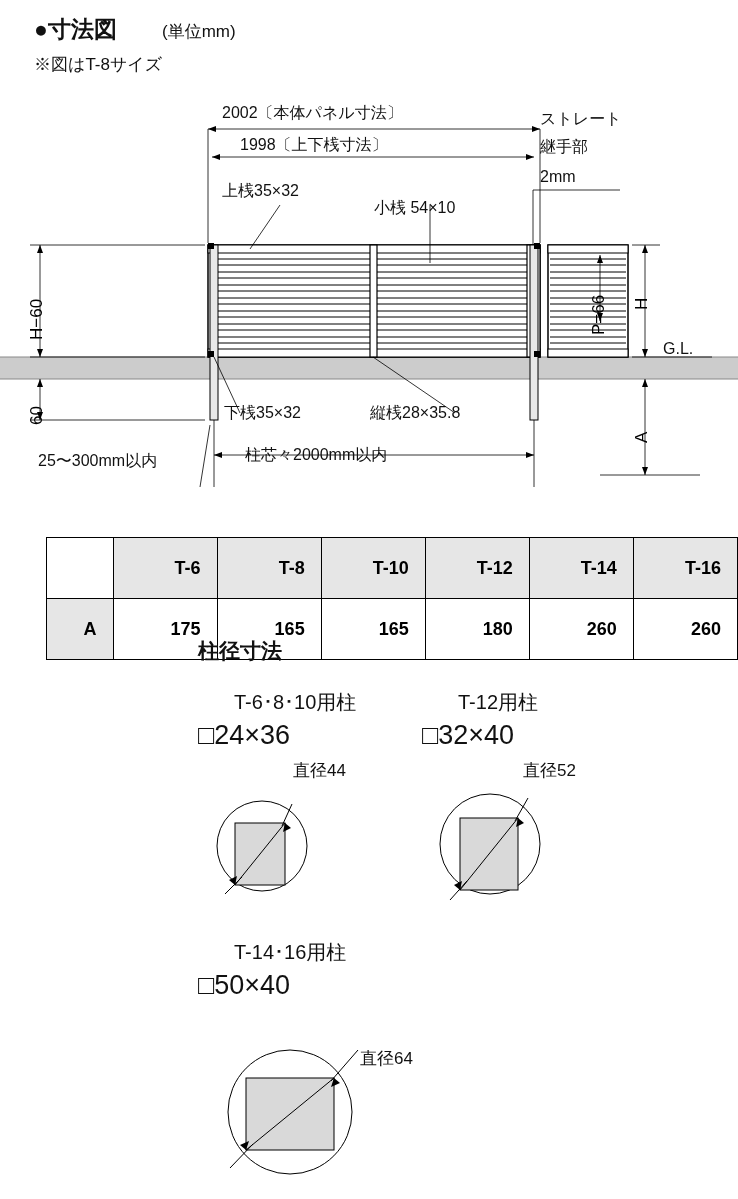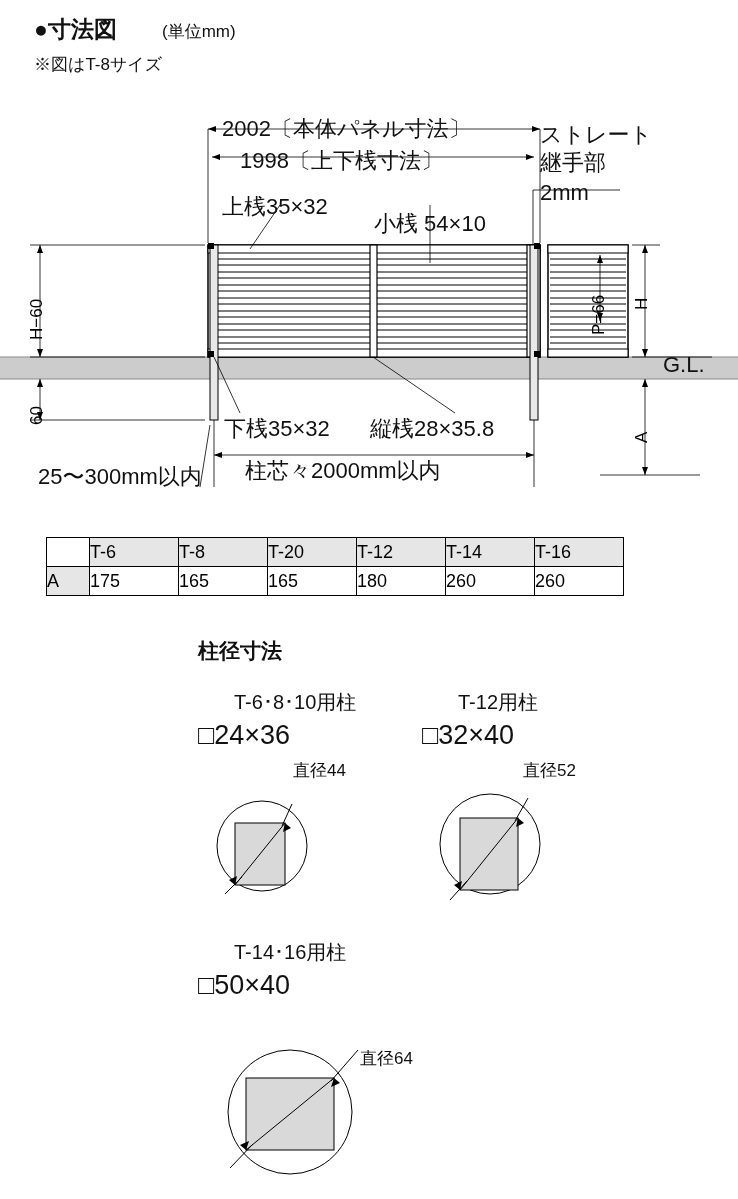--- a/index.html
+++ b/index.html
@@ -41,44 +41,44 @@
   #subtitle {
     left: 34px; top: 56px;
     font-size: 17px;
   }
   
   #drawing {
     position: absolute;
     left: 0px; top: 95px;
     width: 738px; height: 420px;
   }
-  .dim-txt { font-size: 22px; margin-top: 13px; }
+  .dim-txt { font-size: 16px; }
 
   
   .vrot {
     position: absolute;
     transform-origin: 0 0;
     transform: rotate(-90deg);
     white-space: nowrap;
     font-size: 17px;
   }
   
   #spec-table {
     position: absolute;
     left: 46px; top: 537px;
     border-collapse: collapse;
     font-size: 18px;
   }
   #spec-table td, #spec-table th {
     border: 1px solid #000;
     width: 88px;
     height: 28px;
-    text-align: left;
-    font-weight: normal;
-    padding: 0;
+    text-align: right;
+    font-weight: bold;
+    padding: 16px;
   }
   #spec-table .corner { width: 42px; background: #ffffff; }
   #spec-table thead td { background: #e6e6e6; }
   #spec-table tbody td.rowhdr { background: #e6e6e6; width: 42px; }
 
   
   #posts-title {
     left: 198px; top: 640px;
     font-size: 21px;
     font-weight: bold;
@@ -242,21 +242,21 @@
     <div class="t dim-txt" style="left:245px; top:352px;">柱芯々2000mm以内</div>
     <div class="t dim-txt" style="left:38px; top:358px;">25〜300mm以内</div>
   </div>
 
   <table id="spec-table">
     <thead>
       <tr>
         <td class="corner"></td>
         <td>T-6</td>
         <td>T-8</td>
-        <td>T-20</td>
+        <td>T-10</td>
         <td>T-12</td>
         <td>T-14</td>
         <td>T-16</td>
       </tr>
     </thead>
     <tbody>
       <tr>
         <td class="rowhdr">A</td>
         <td>175</td>
         <td>165</td>

